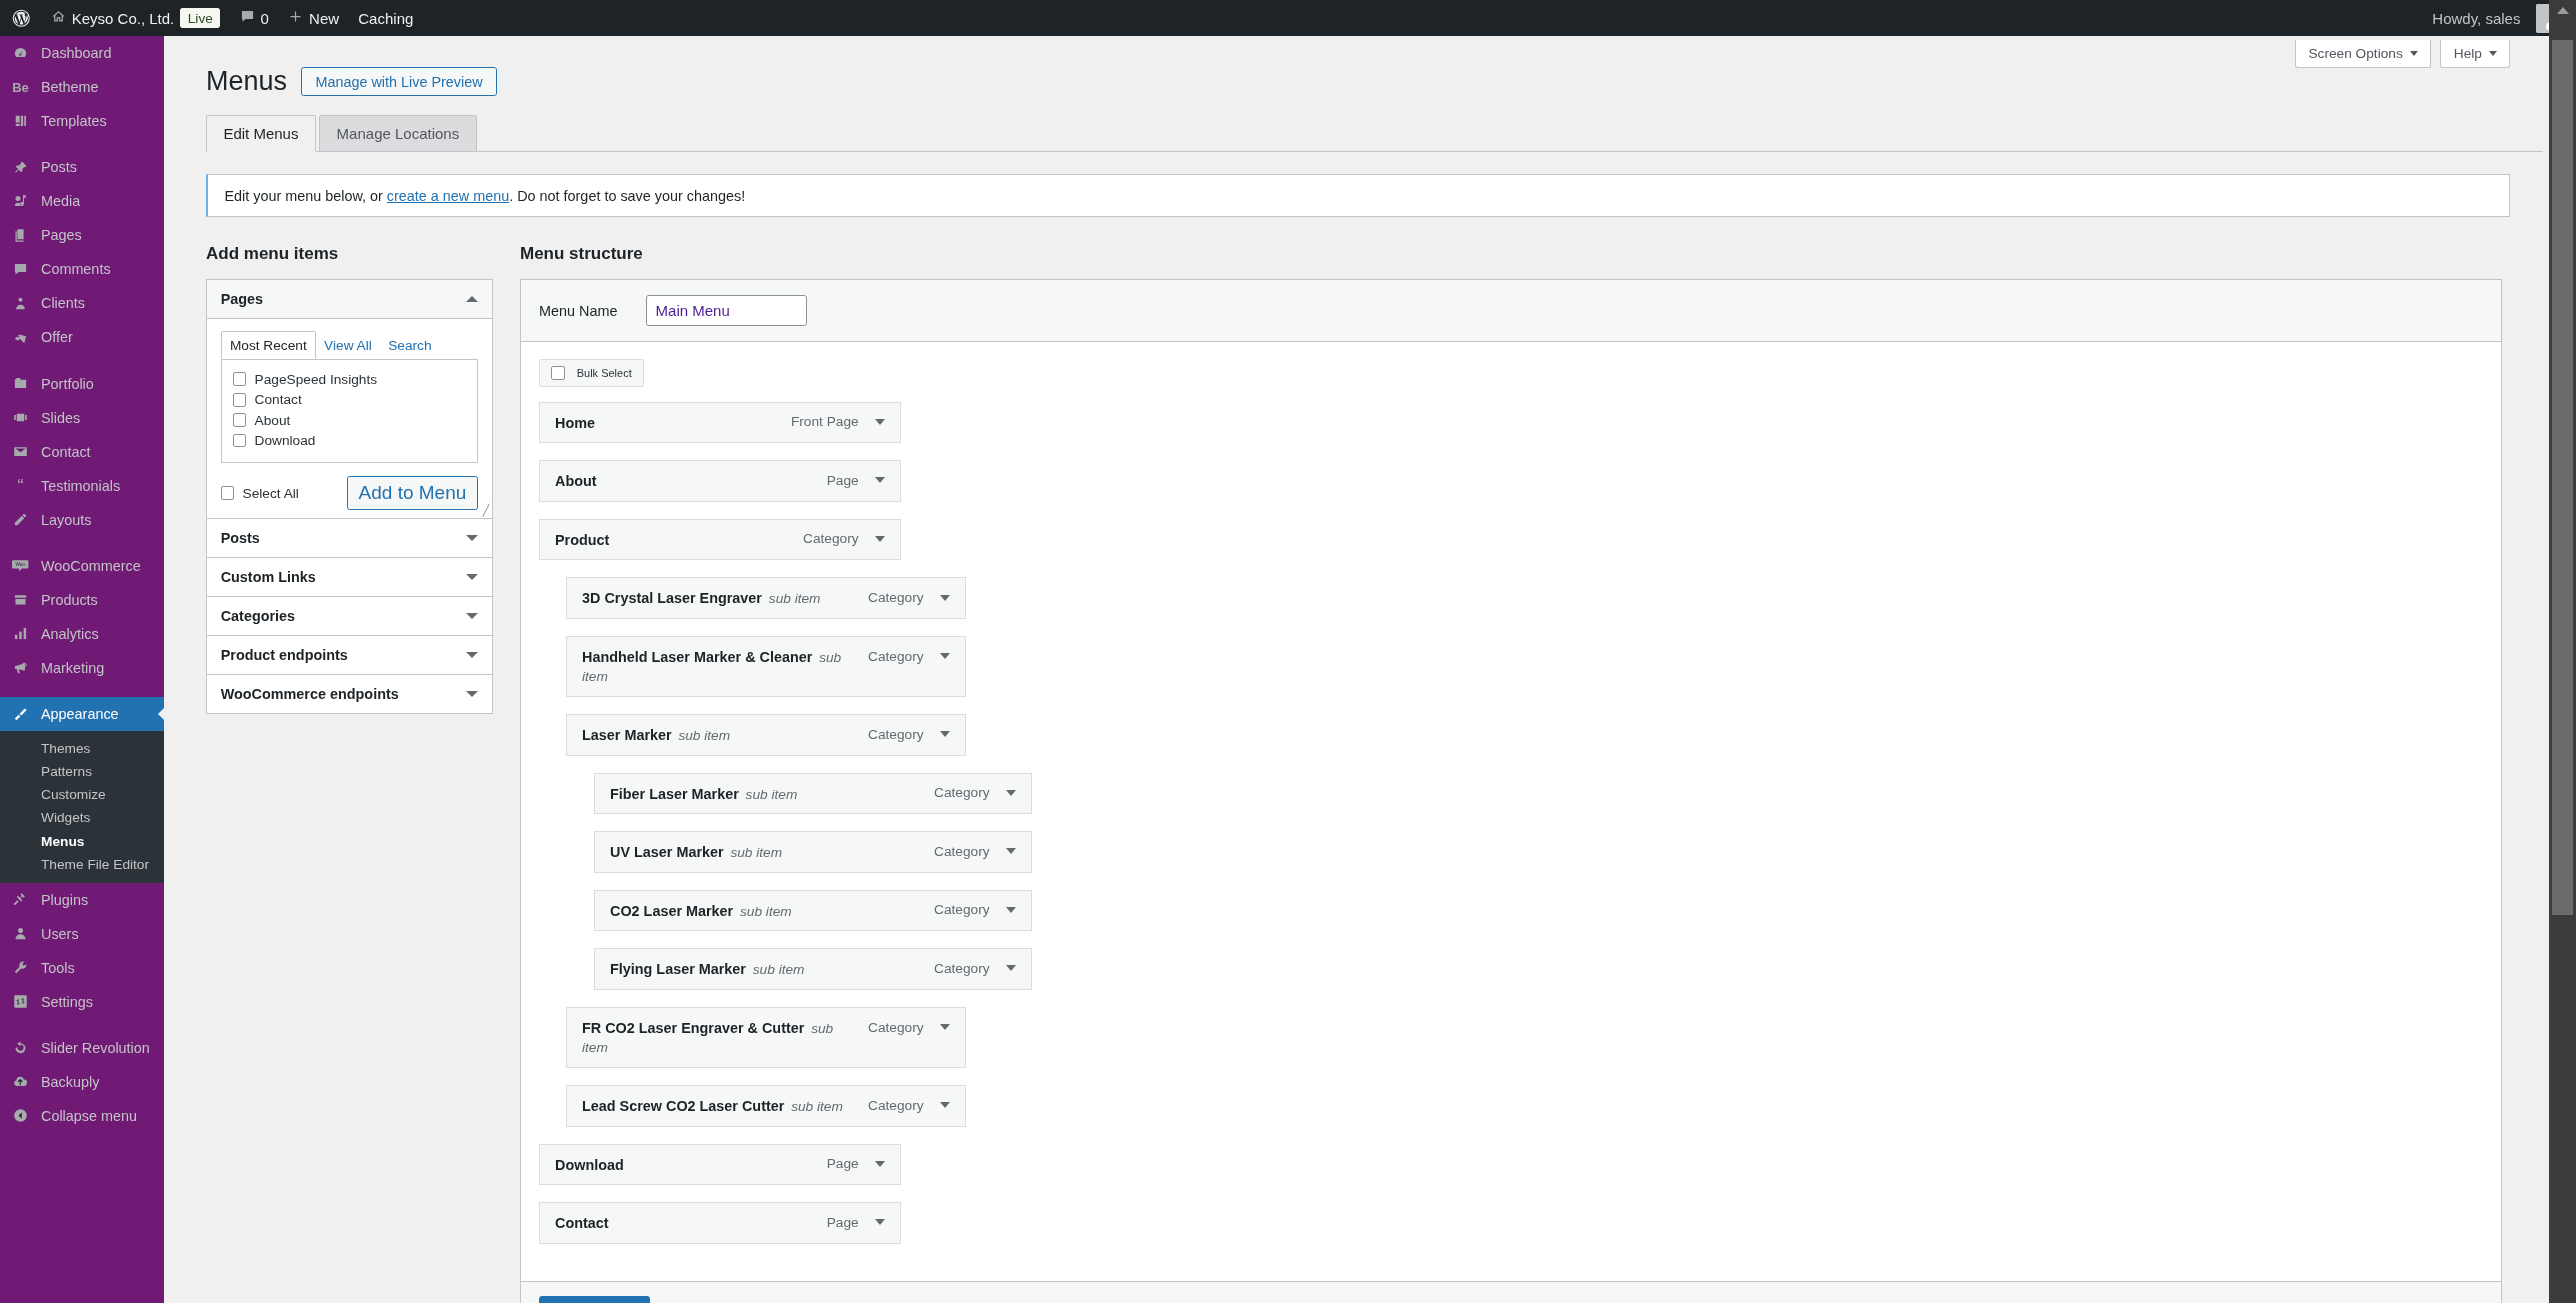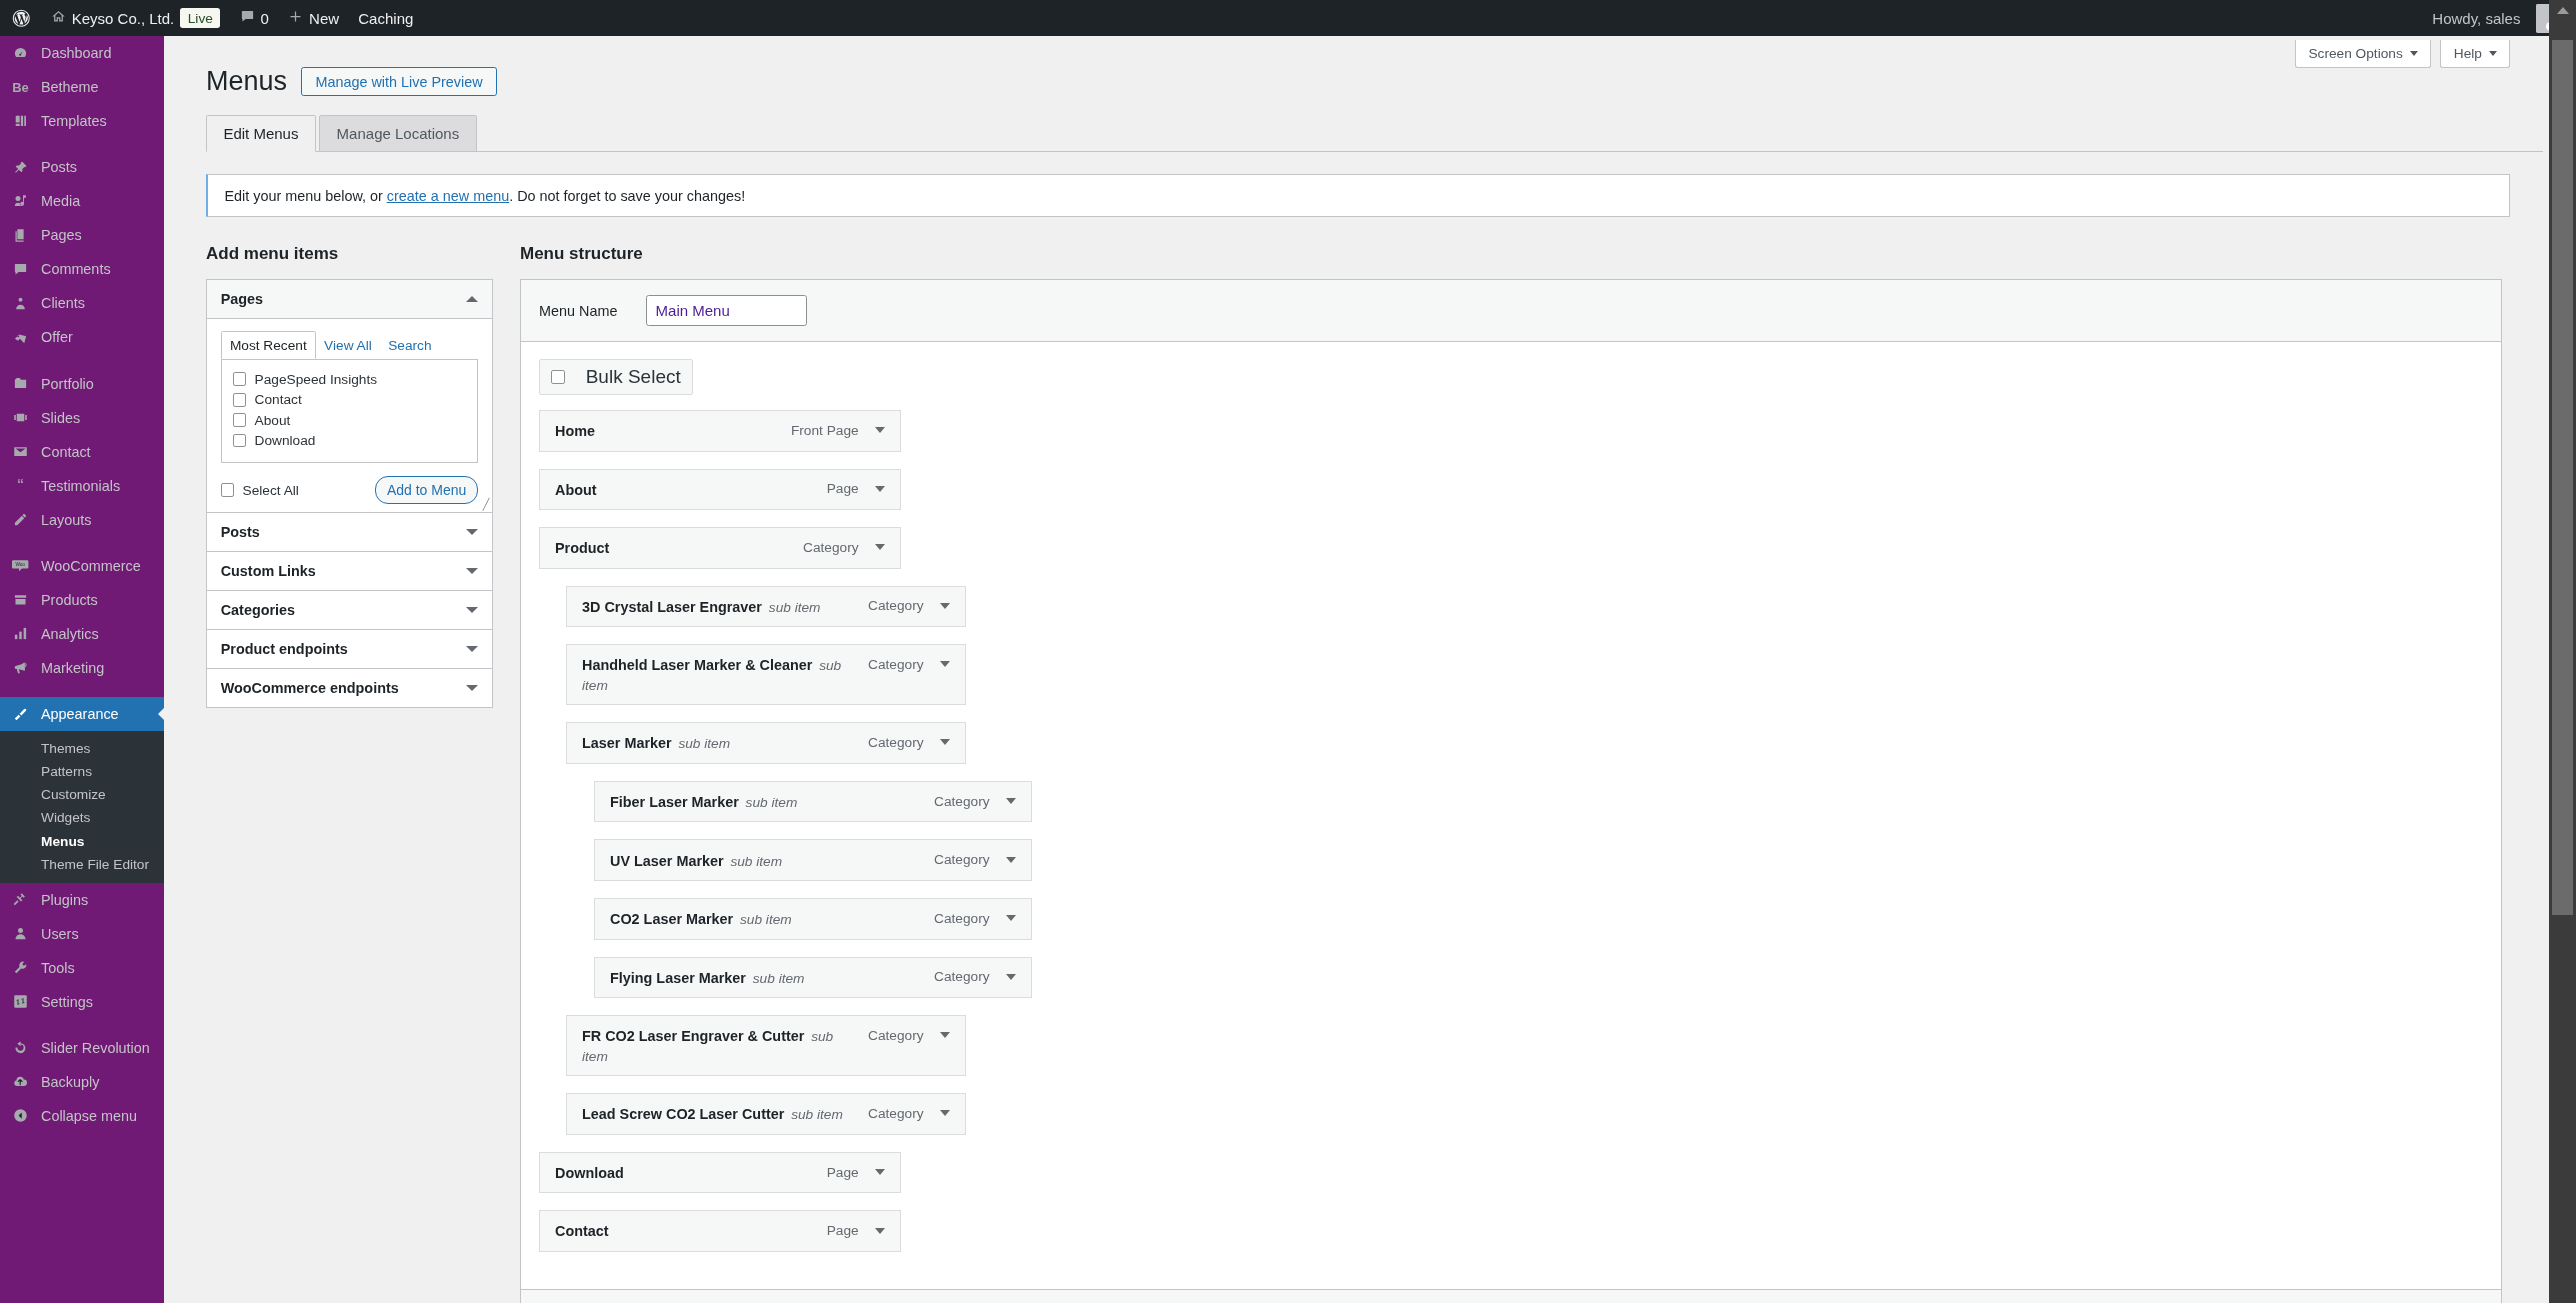--- a/index.html
+++ b/index.html
@@ -139,22 +139,22 @@
   
   .ms-box { background: #fff; border: 0.7px solid #c3c4c7; }
   .ms-namerow { display: flex; align-items: center; gap: 29px; padding: 15px 18px; background: #f6f7f7; border-bottom: 0.7px solid #c3c4c7; }
   .ms-lbl { font-size: 14.4px; color: #1d2327; }
   .ms-input {
     width: 161px; padding: 6.2px 8.2px; font-size: 15px; border: 0.7px solid #8c8f94;
     border-radius: 2.7px; color: #4c1d95; font-family: "Liberation Sans", sans-serif; background:#fff;
   }
   .ms-hint { font-size: 14.4px; color: #1d2327; padding: 18px 0 0 0; }
   .bulk {
-    display: inline-flex; align-items: center; gap: 21px; background: #f6f7f7;
-    border: 0.7px solid #dcdcde; border-radius: 2.1px; padding: 6.2px 11px; font-size: 19px;
+    display: inline-flex; align-items: center; gap: 12px; background: #f6f7f7;
+    border: 0.7px solid #dcdcde; border-radius: 2.1px; padding: 6.2px 11px; font-size: 11px;
     color: #2c3338; margin-top: 16.4px; cursor: pointer;
   }
 
   .mi-list { margin-top: 15px; }
   .mi {
     background: #f6f7f7; border: 0.7px solid #dcdcde; margin-bottom: 17px;
     display: flex; align-items: flex-start; justify-content: space-between;
     padding: 9px 0 9px 15px; cursor: move; min-height: 41px;
   }
   .mi-title { font-size: 14.4px; font-weight: bold; color: #1d2327; line-height: 1.35; padding-top:2.1px; }
@@ -524,21 +524,21 @@
             <div class="chk-row">
               <span class="chkbox"></span>
               <span>Download</span>
             </div>
           </div>
           <div class="plist-foot">
             <div class="chk-row">
               <span class="chkbox"></span>
               <span>Select All</span>
             </div>
-            <div class="btn-outline" style="font-size:14px;padding:4.8px 11px;border-radius:13px;">Add to Menu</div>
+            <div class="btn-outline" style="font-size:19px;padding:4.8px 11px;">Add to Menu</div>
           </div>
           <div class="resize-h">╱</div>
         </div>
 
         <div class="acc-head plain">
           <span>Posts</span>
           <span class="tri-dn"></span>
         </div>
         <div class="acc-head plain">
           <span>Custom Links</span>

